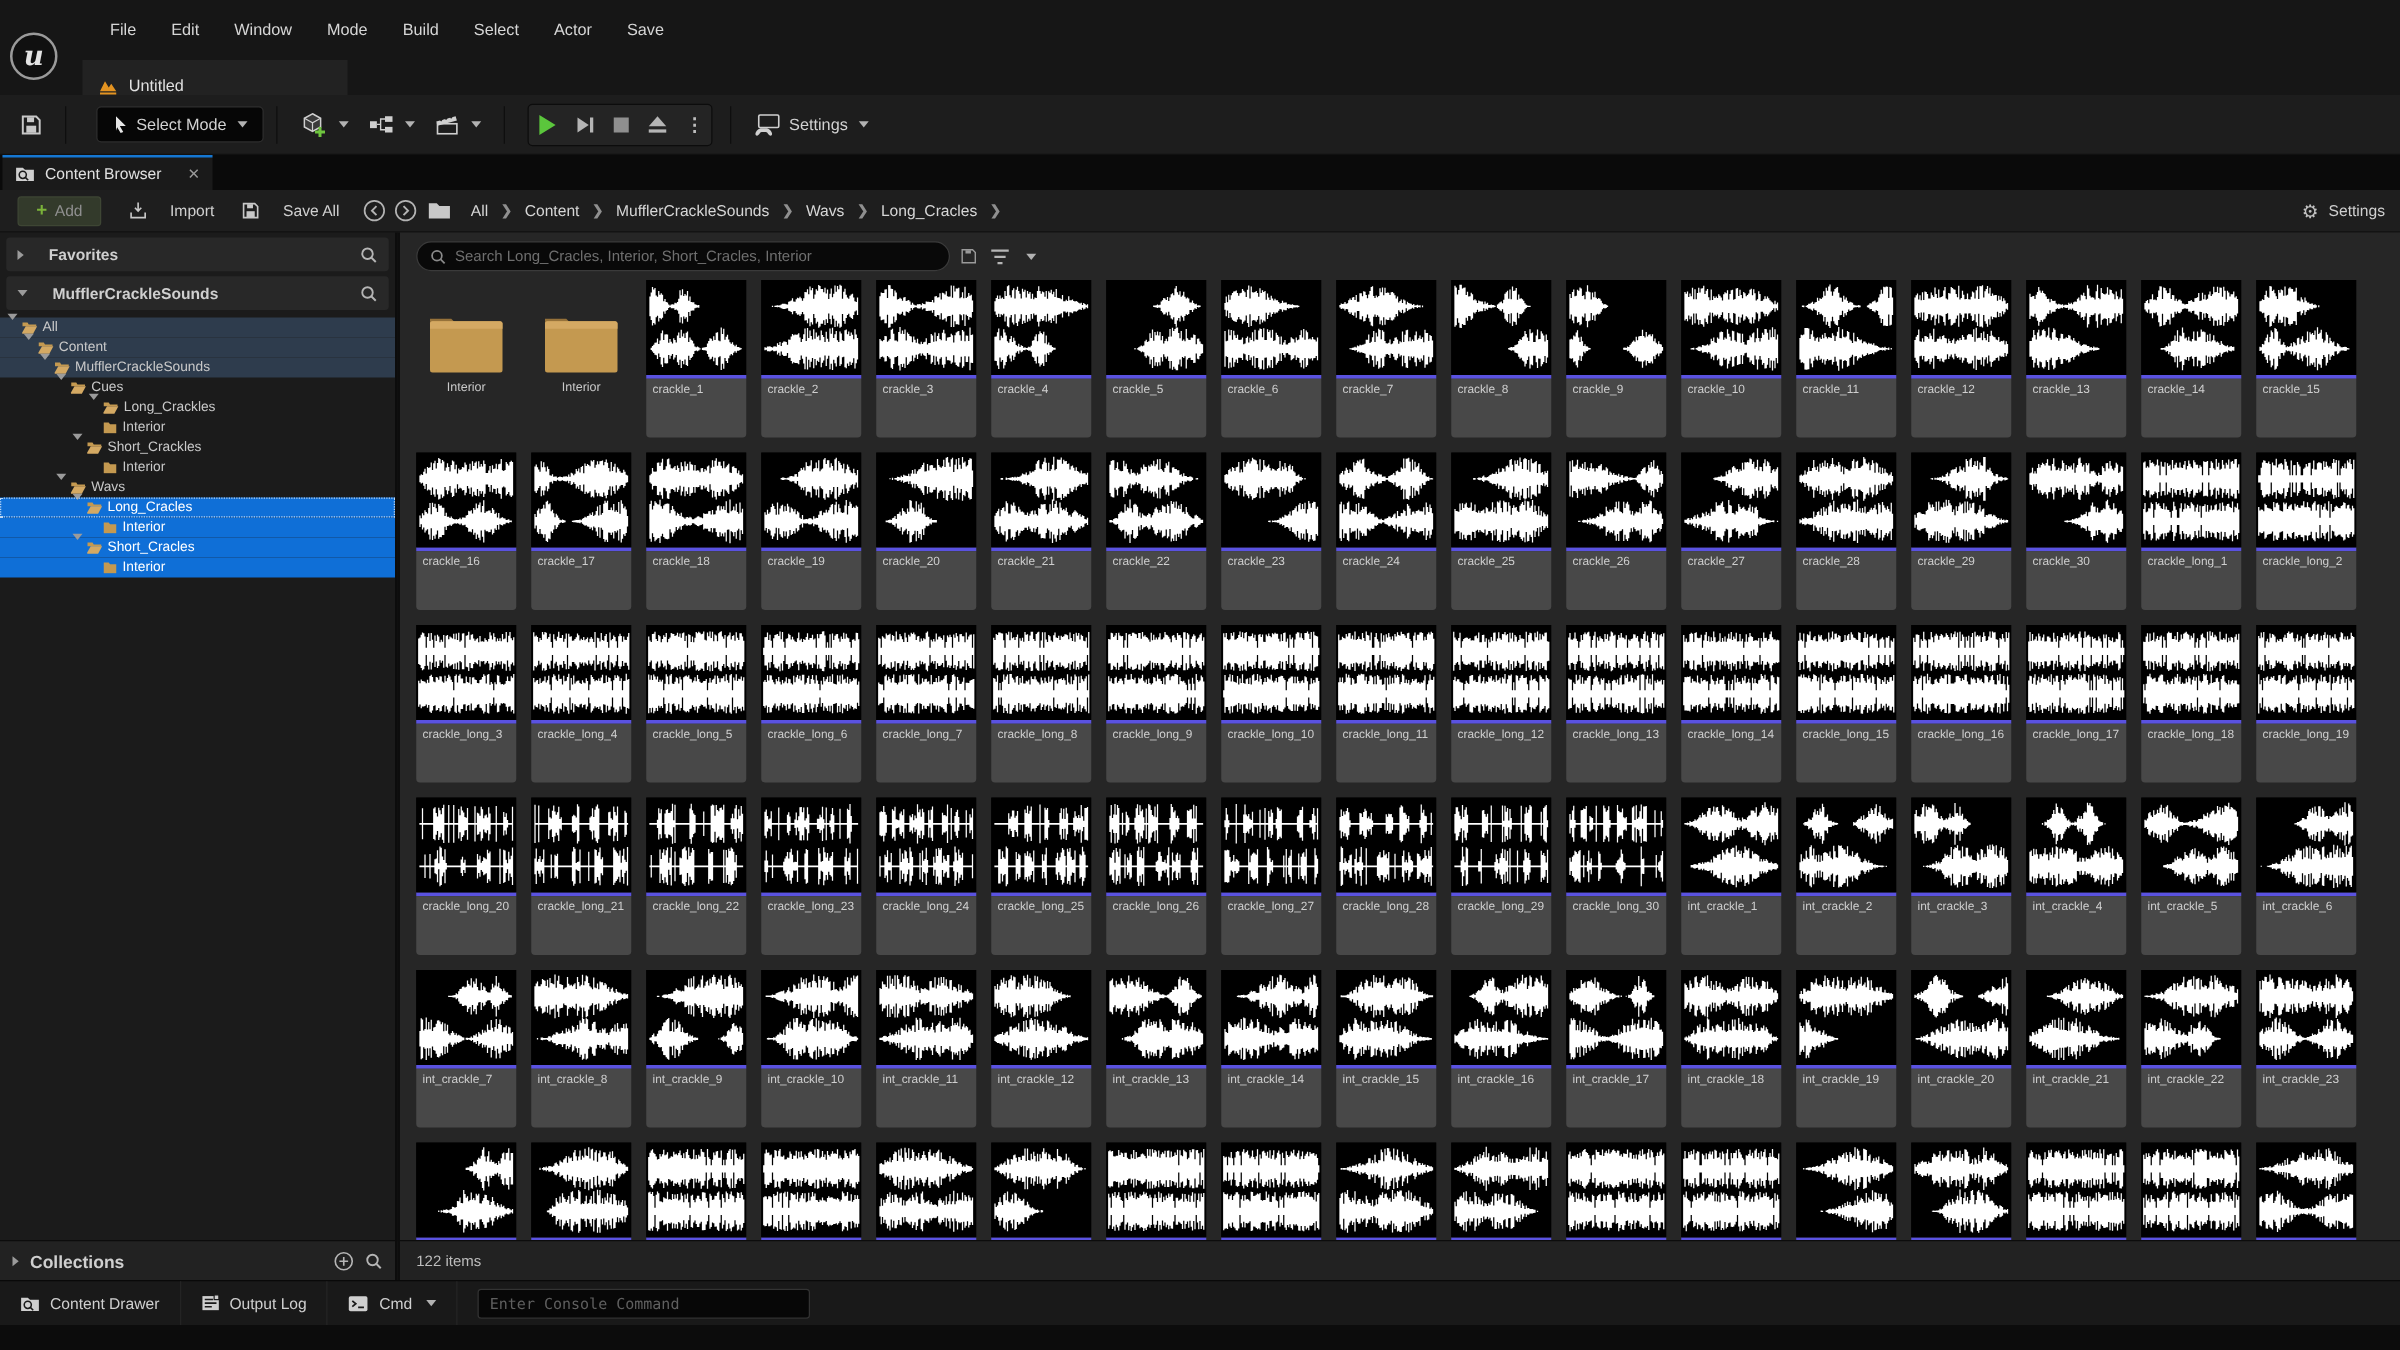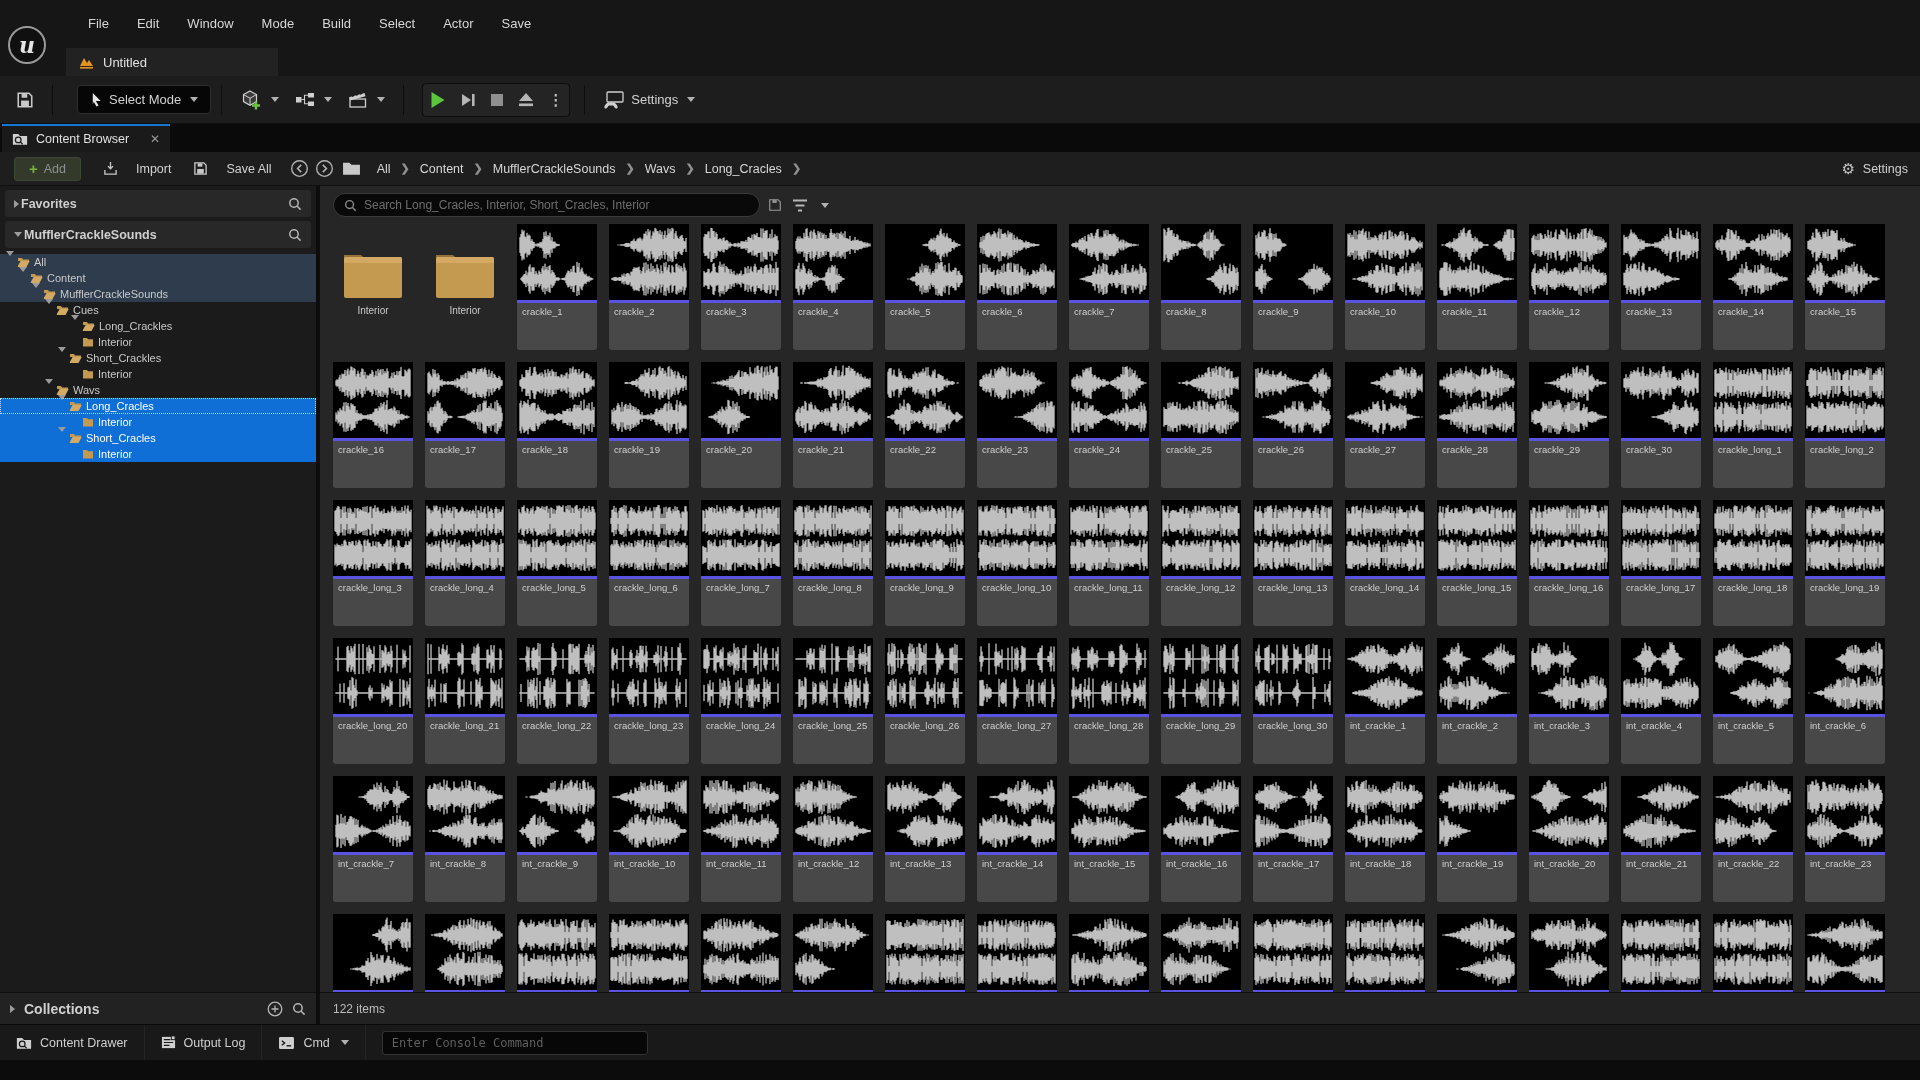--- a/index.html
+++ b/index.html
@@ -7,21 +7,21 @@
 body{background:#0d0d0d;font-family:"Liberation Sans",sans-serif;color:#c8c8c8;position:relative}
 .abs{position:absolute}
 svg{display:block}
 
 #titlebar{left:0;top:0;width:1920px;height:48px;background:#161616}
 #logo{left:8px;top:26px;width:38px;height:38px;border-radius:50%;border:2px solid #9a9a9a;background:#101010;z-index:5;display:flex;align-items:center;justify-content:center;font-family:"DejaVu Serif",serif;font-style:italic;font-weight:bold;font-size:22px;color:#e4e4e4}
 #menubar{left:74px;top:10px;display:flex}
 .menu-item{padding:6px 14px;font-size:13px;color:#d6d6d6;cursor:default}
 
 #tabrow{left:0;top:48px;width:1920px;height:28px;background:#161616}
-#leveltab{left:66px;top:0;width:212px;height:28px;background:#222;display:flex;align-items:center;gap:9px;padding-left:13px;font-size:13px;color:#e0e0e0}
+#leveltab{left:66px;top:0;width:212px;height:28px;background:#222;display:flex;align-items:flex-end;gap:9px;padding-left:13px;font-size:13px;color:#e0e0e0}
 
 #toolbar{left:0;top:76px;width:1920px;height:48px;background:#1d1d1d;border-bottom:1px solid #101010;display:flex;align-items:center}
 .tb-sep{width:1px;height:30px;background:#0e0e0e;margin:0 10px}
 .tb-btn{display:flex;align-items:center;gap:6px;padding:5px 8px;border-radius:4px;color:#d2d2d2;font-size:13px}
 #selectmode{background:#060606;border:1px solid #2e2e2e;padding:6px 12px;margin-left:14px}
 .chev-dn{width:0;height:0;border-left:4px solid transparent;border-right:4px solid transparent;border-top:5px solid #b2b2b2;margin-left:3px}
 #playgroup{display:flex;align-items:center;background:#242424;border:1px solid #0c0c0c;border-radius:4px;height:34px;padding:0 6px;gap:14px}
 .dots{font-size:15px;font-weight:bold;color:#bdbdbd;letter-spacing:0}
 
 #cbtabrow{left:0;top:124px;width:1920px;height:28px;background:#0a0a0a}
@@ -31,21 +31,21 @@
 #actionrow{left:0;top:152px;width:1920px;height:34px;background:#1e1e1e;border-bottom:1px solid #101010;display:flex;align-items:center;font-size:12.5px}
 #addbtn{display:flex;align-items:center;gap:6px;background:#333a2b;border:1px solid #3e4634;border-radius:3px;padding:4px 14px;margin-left:14px;color:#8f8f8f}
 .act-btn{display:flex;align-items:center;gap:18px;margin-left:22px;color:#d0d0d0}
 #breadcrumb{display:flex;align-items:center;margin-left:16px;gap:10px}
 .crumb{color:#d6d6d6;font-size:12.5px}
 .crumb-sep{color:#8f8f8f;font-size:11px;font-weight:bold}
 #settingsbtn{margin-left:auto;margin-right:12px;display:flex;align-items:center;gap:8px;color:#cfcfcf}
 .gear{font-size:15px;color:#c2c2c2}
 
 #sidebar{left:0;top:186px;width:318px;height:806px;background:#1b1b1b;border-right:2px solid #0c0c0c}
-.side-hdr{margin:4px 5px 0 5px;height:27px;background:#282828;border-radius:3px;display:flex;align-items:center;padding:0 9px;font-size:12.5px;font-weight:bold;color:#cfcfcf;gap:2px}
+.side-hdr{margin:4px 5px 0 5px;height:27px;background:#282828;border-radius:3px;display:flex;align-items:center;padding:0 9px;font-size:12.5px;font-weight:bold;color:#cfcfcf;gap:20px}
 .side-hdr .sp{flex:1}
 .tri-r{width:0;height:0;border-top:4px solid transparent;border-bottom:4px solid transparent;border-left:5px solid #9b9b9b}
 .tri-d{width:0;height:0;border-left:4px solid transparent;border-right:4px solid transparent;border-top:5px solid #9b9b9b}
 #tree{margin-top:6px}
 .tree-row{height:16px;display:flex;align-items:center;font-size:11px;color:#c9c9c9;white-space:nowrap}
 .tree-row.path{background:#2e3c4d}
 .tree-row.selected{background:#0f6fd7;color:#fff}
 .tree-row.focused{outline:1px dotted #bcd7f5;outline-offset:-1px}
 .tree-row .exp{width:9px;display:inline-block;margin-right:2px}
 .tree-row .ficon{margin-right:4px}

